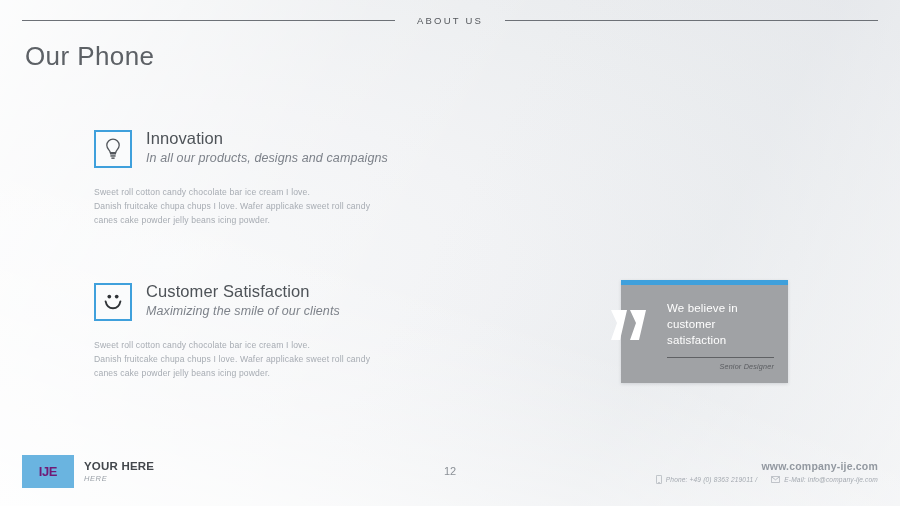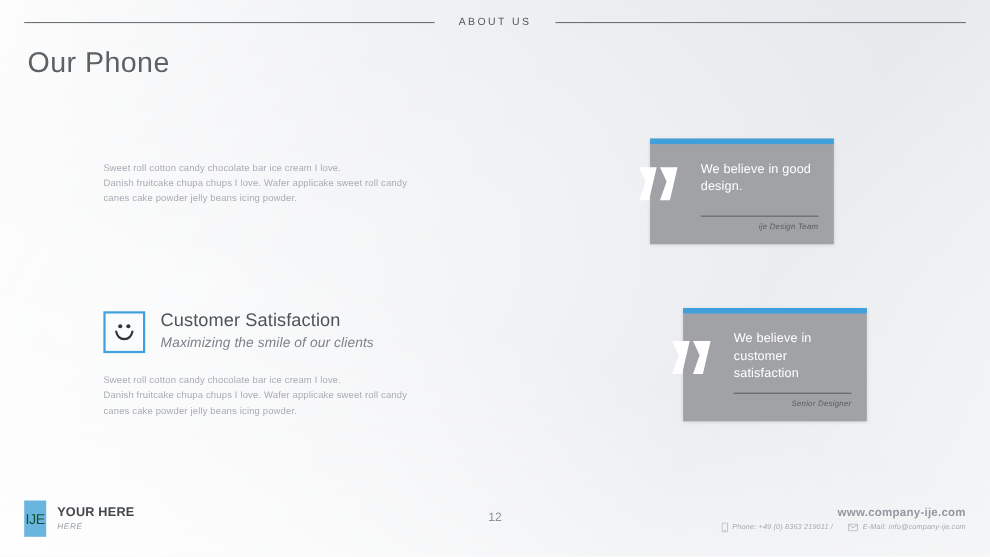--- a/index.html
+++ b/index.html
@@ -189,29 +189,29 @@
 
   
   .logo-wrap {
     position: absolute;
     left: 22px;
     top: 455px;
     display: flex;
     align-items: center;
   }
   .logo-mark {
-    width: 20px;
+    width: 52px;
     height: 33px;
     background: #6ab4e0;
-    color: #14532d;
+    color: #701a75;
     display: flex;
     align-items: center;
     justify-content: center;
     font-size: 13px;
-    font-weight: 400;
+    font-weight: 700;
     letter-spacing: -0.4px;
   }
   .logo-text { margin-left: 10px; }
   .logo-title {
     font-size: 11.5px;
     font-weight: 700;
     color: #43474c;
     letter-spacing: 0.2px;
     line-height: 1.1;
   }
@@ -271,20 +271,34 @@
 
   <div class="topbar">
     <div class="rule left"></div>
     <div class="eyebrow">ABOUT US</div>
     <div class="rule right"></div>
   </div>
 
   <div class="page-title">Our Phone</div>
 
   <div class="feature f1">
+    <div class="feature-head">
+      <div class="icon-box">
+        <svg width="20" height="24" viewBox="0 0 20 24" aria-hidden="true">
+          <path d="M10 2.2c-3.5 0-6.2 2.7-6.2 6 0 2.2 1.2 3.7 2.2 4.9 0.7 0.9 1.2 1.5 1.25 2.5h5.5c0.05-1 0.55-1.6 1.25-2.5 1-1.2 2.2-2.7 2.2-4.9 0-3.3-2.7-6-6.2-6z" fill="none" stroke="#53575c" stroke-width="1.3"></path>
+          <rect x="7.0" y="16.0" width="6.0" height="1.5" fill="#53575c"></rect>
+          <rect x="7.4" y="18.2" width="5.2" height="1.5" fill="#53575c"></rect>
+          <rect x="8.4" y="20.4" width="3.2" height="1.5" fill="#53575c"></rect>
+        </svg>
+      </div>
+      <div class="feature-titles">
+        <div class="feature-title">Innovation</div>
+        <div class="feature-sub">In all our products, designs and campaigns</div>
+      </div>
+    </div>
     <div class="feature-body">
       <span class="ln">Sweet roll cotton candy chocolate bar ice cream I love.</span>
       <span class="ln">Danish fruitcake chupa chups I love. Wafer applicake sweet roll candy</span>
       <span class="ln">canes cake powder jelly beans icing powder.</span>
     </div>
   </div>
 
   <div class="feature f2">
     <div class="feature-head">
       <div class="icon-box">
@@ -299,34 +313,20 @@
         <div class="feature-sub">Maximizing the smile of our clients</div>
       </div>
     </div>
     <div class="feature-body">
       <span class="ln">Sweet roll cotton candy chocolate bar ice cream I love.</span>
       <span class="ln">Danish fruitcake chupa chups I love. Wafer applicake sweet roll candy</span>
       <span class="ln">canes cake powder jelly beans icing powder.</span>
     </div>
   </div>
 
-  <div class="quote-card q1">
-    <div class="accent"></div>
-    <svg class="quote-mark" viewBox="0 0 44 38" aria-hidden="true">
-      <path d="M4 4 L20 4 L13 34 L4 34 L10 17 Z" fill="#ffffff"></path>
-      <path d="M23 4 L39 4 L32 34 L23 34 L29 17 Z" fill="#ffffff"></path>
-    </svg>
-    <div class="quote-inner">
-      <div class="quote-text">We believe in good design.</div>
-      <div class="quote-foot">
-        <div class="quote-rule"></div>
-        <div class="quote-author">ije Design Team</div>
-      </div>
-    </div>
-  </div>
 
   <div class="quote-card q2">
     <div class="accent"></div>
     <svg class="quote-mark" viewBox="0 0 44 38" aria-hidden="true">
       <path d="M4 4 L20 4 L13 34 L4 34 L10 17 Z" fill="#ffffff"></path>
       <path d="M23 4 L39 4 L32 34 L23 34 L29 17 Z" fill="#ffffff"></path>
     </svg>
     <div class="quote-inner">
       <div class="quote-text">We believe in customer satisfaction</div>
       <div class="quote-foot">

